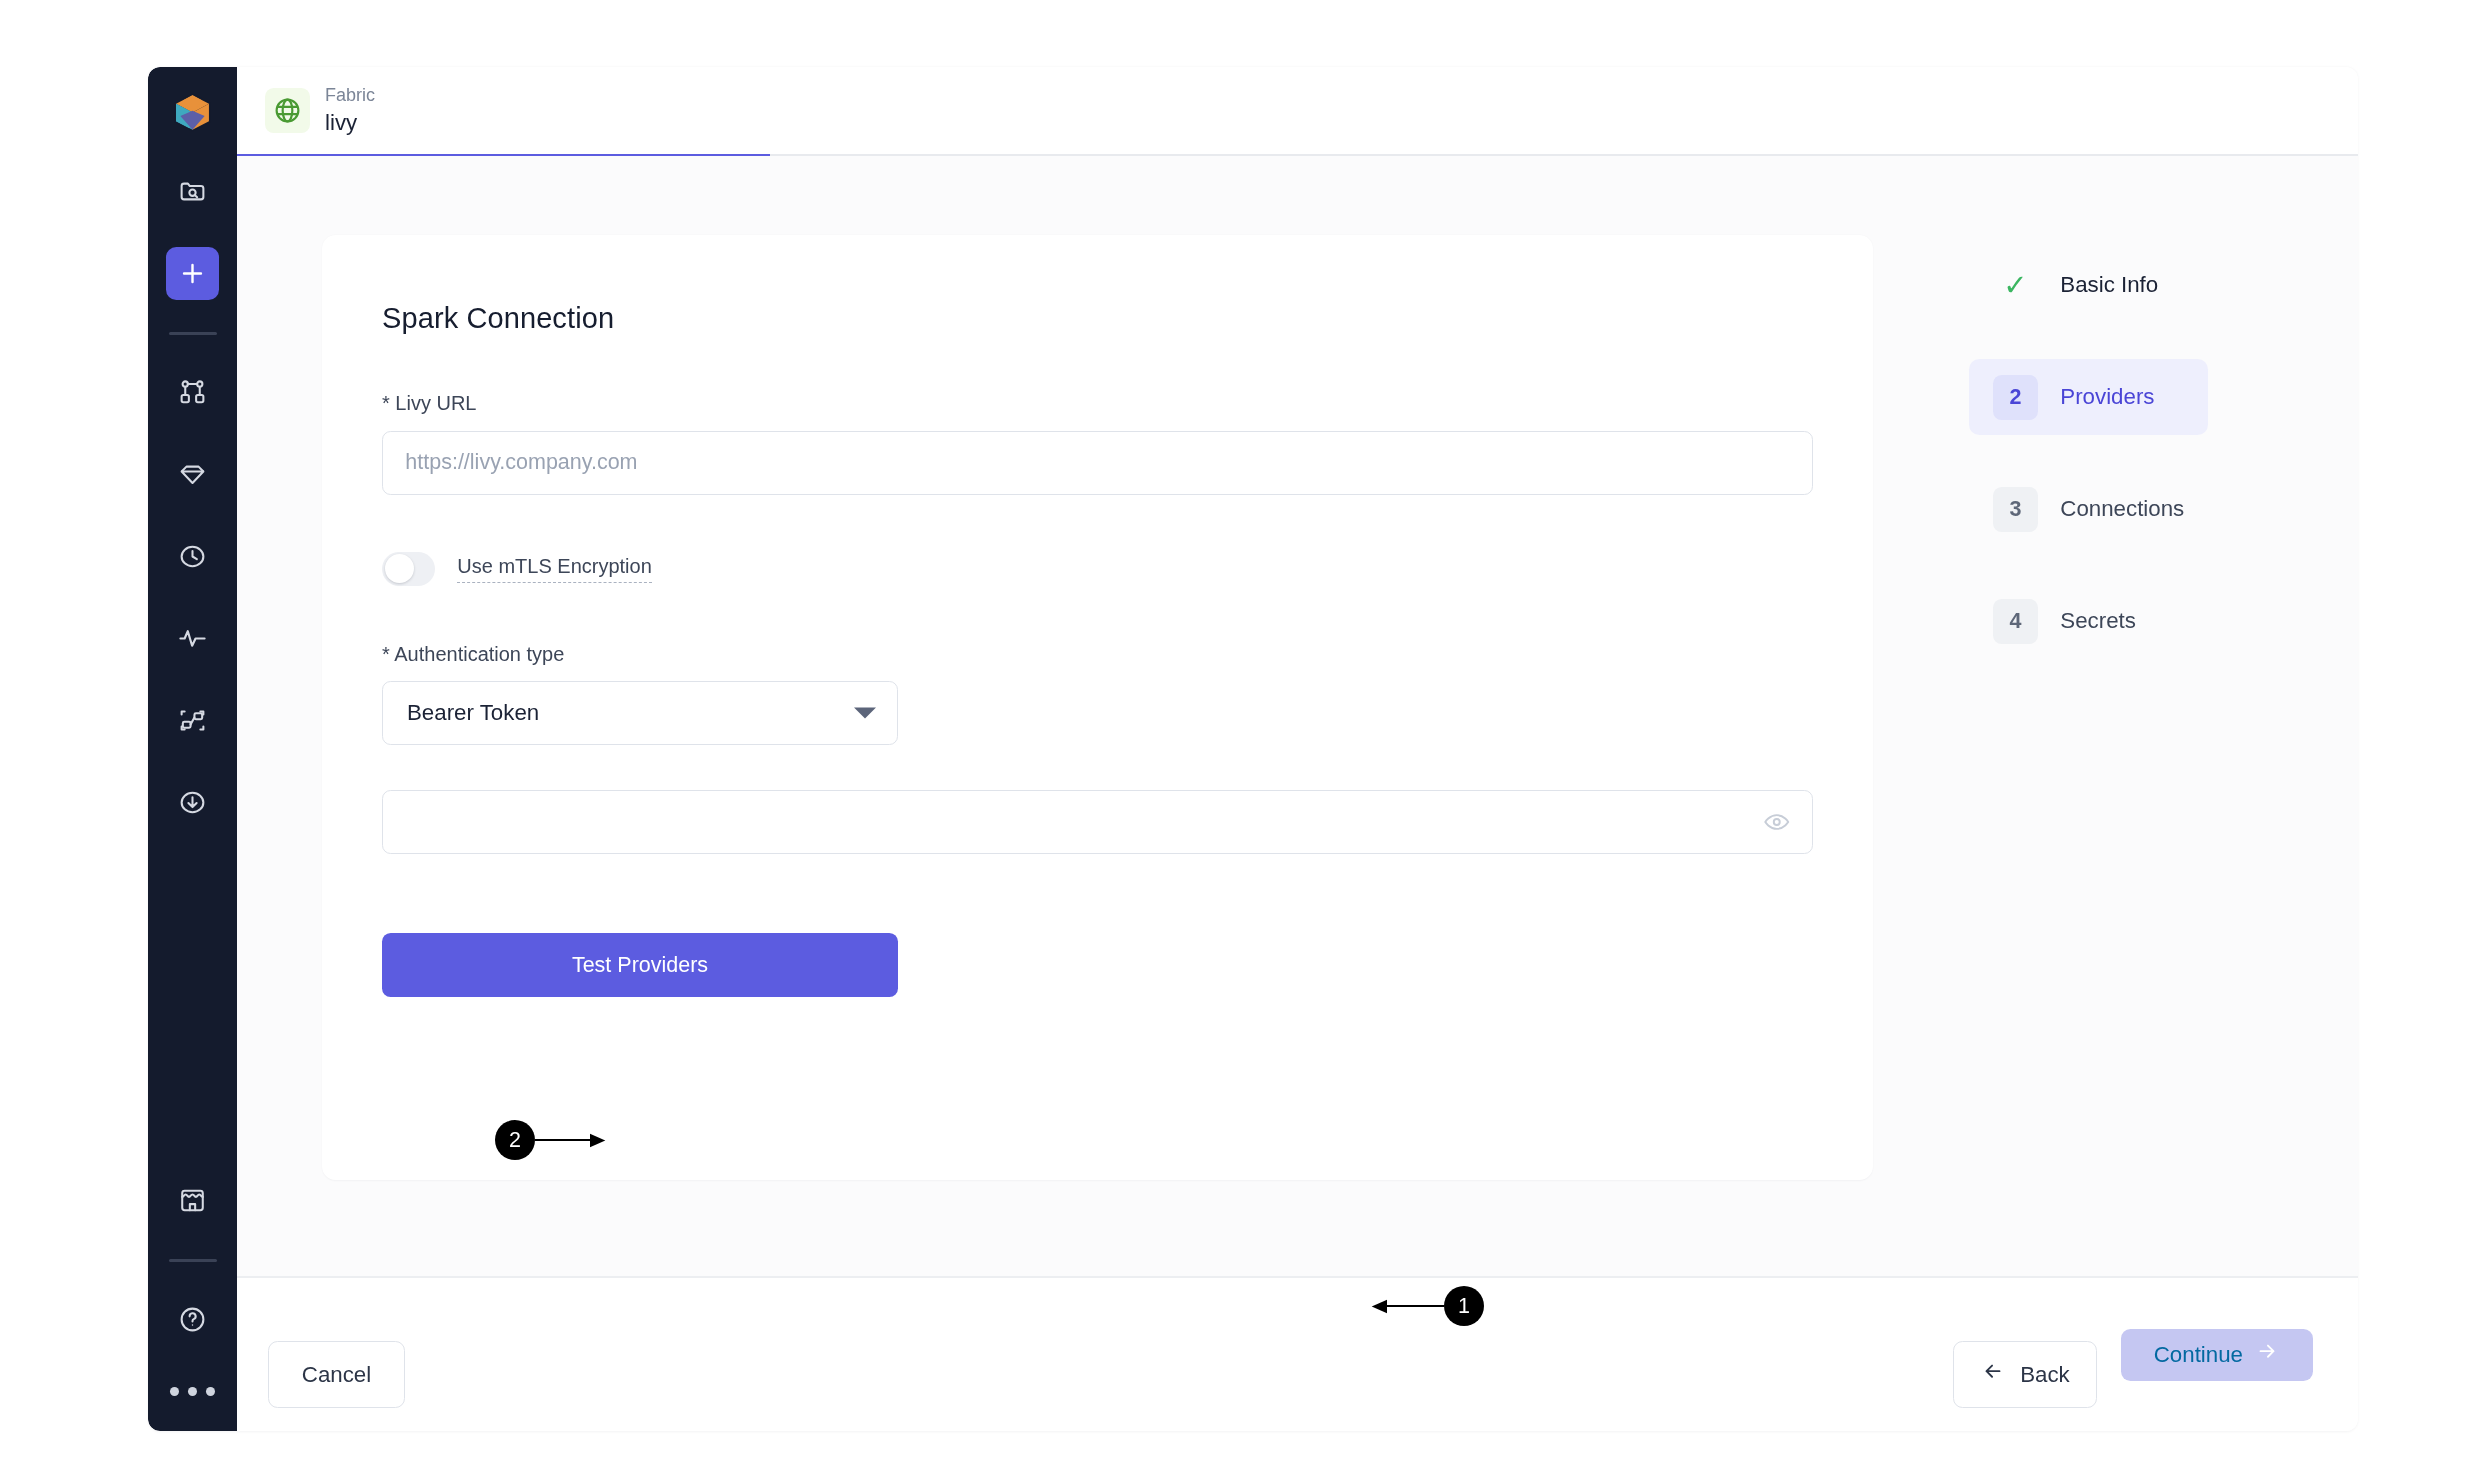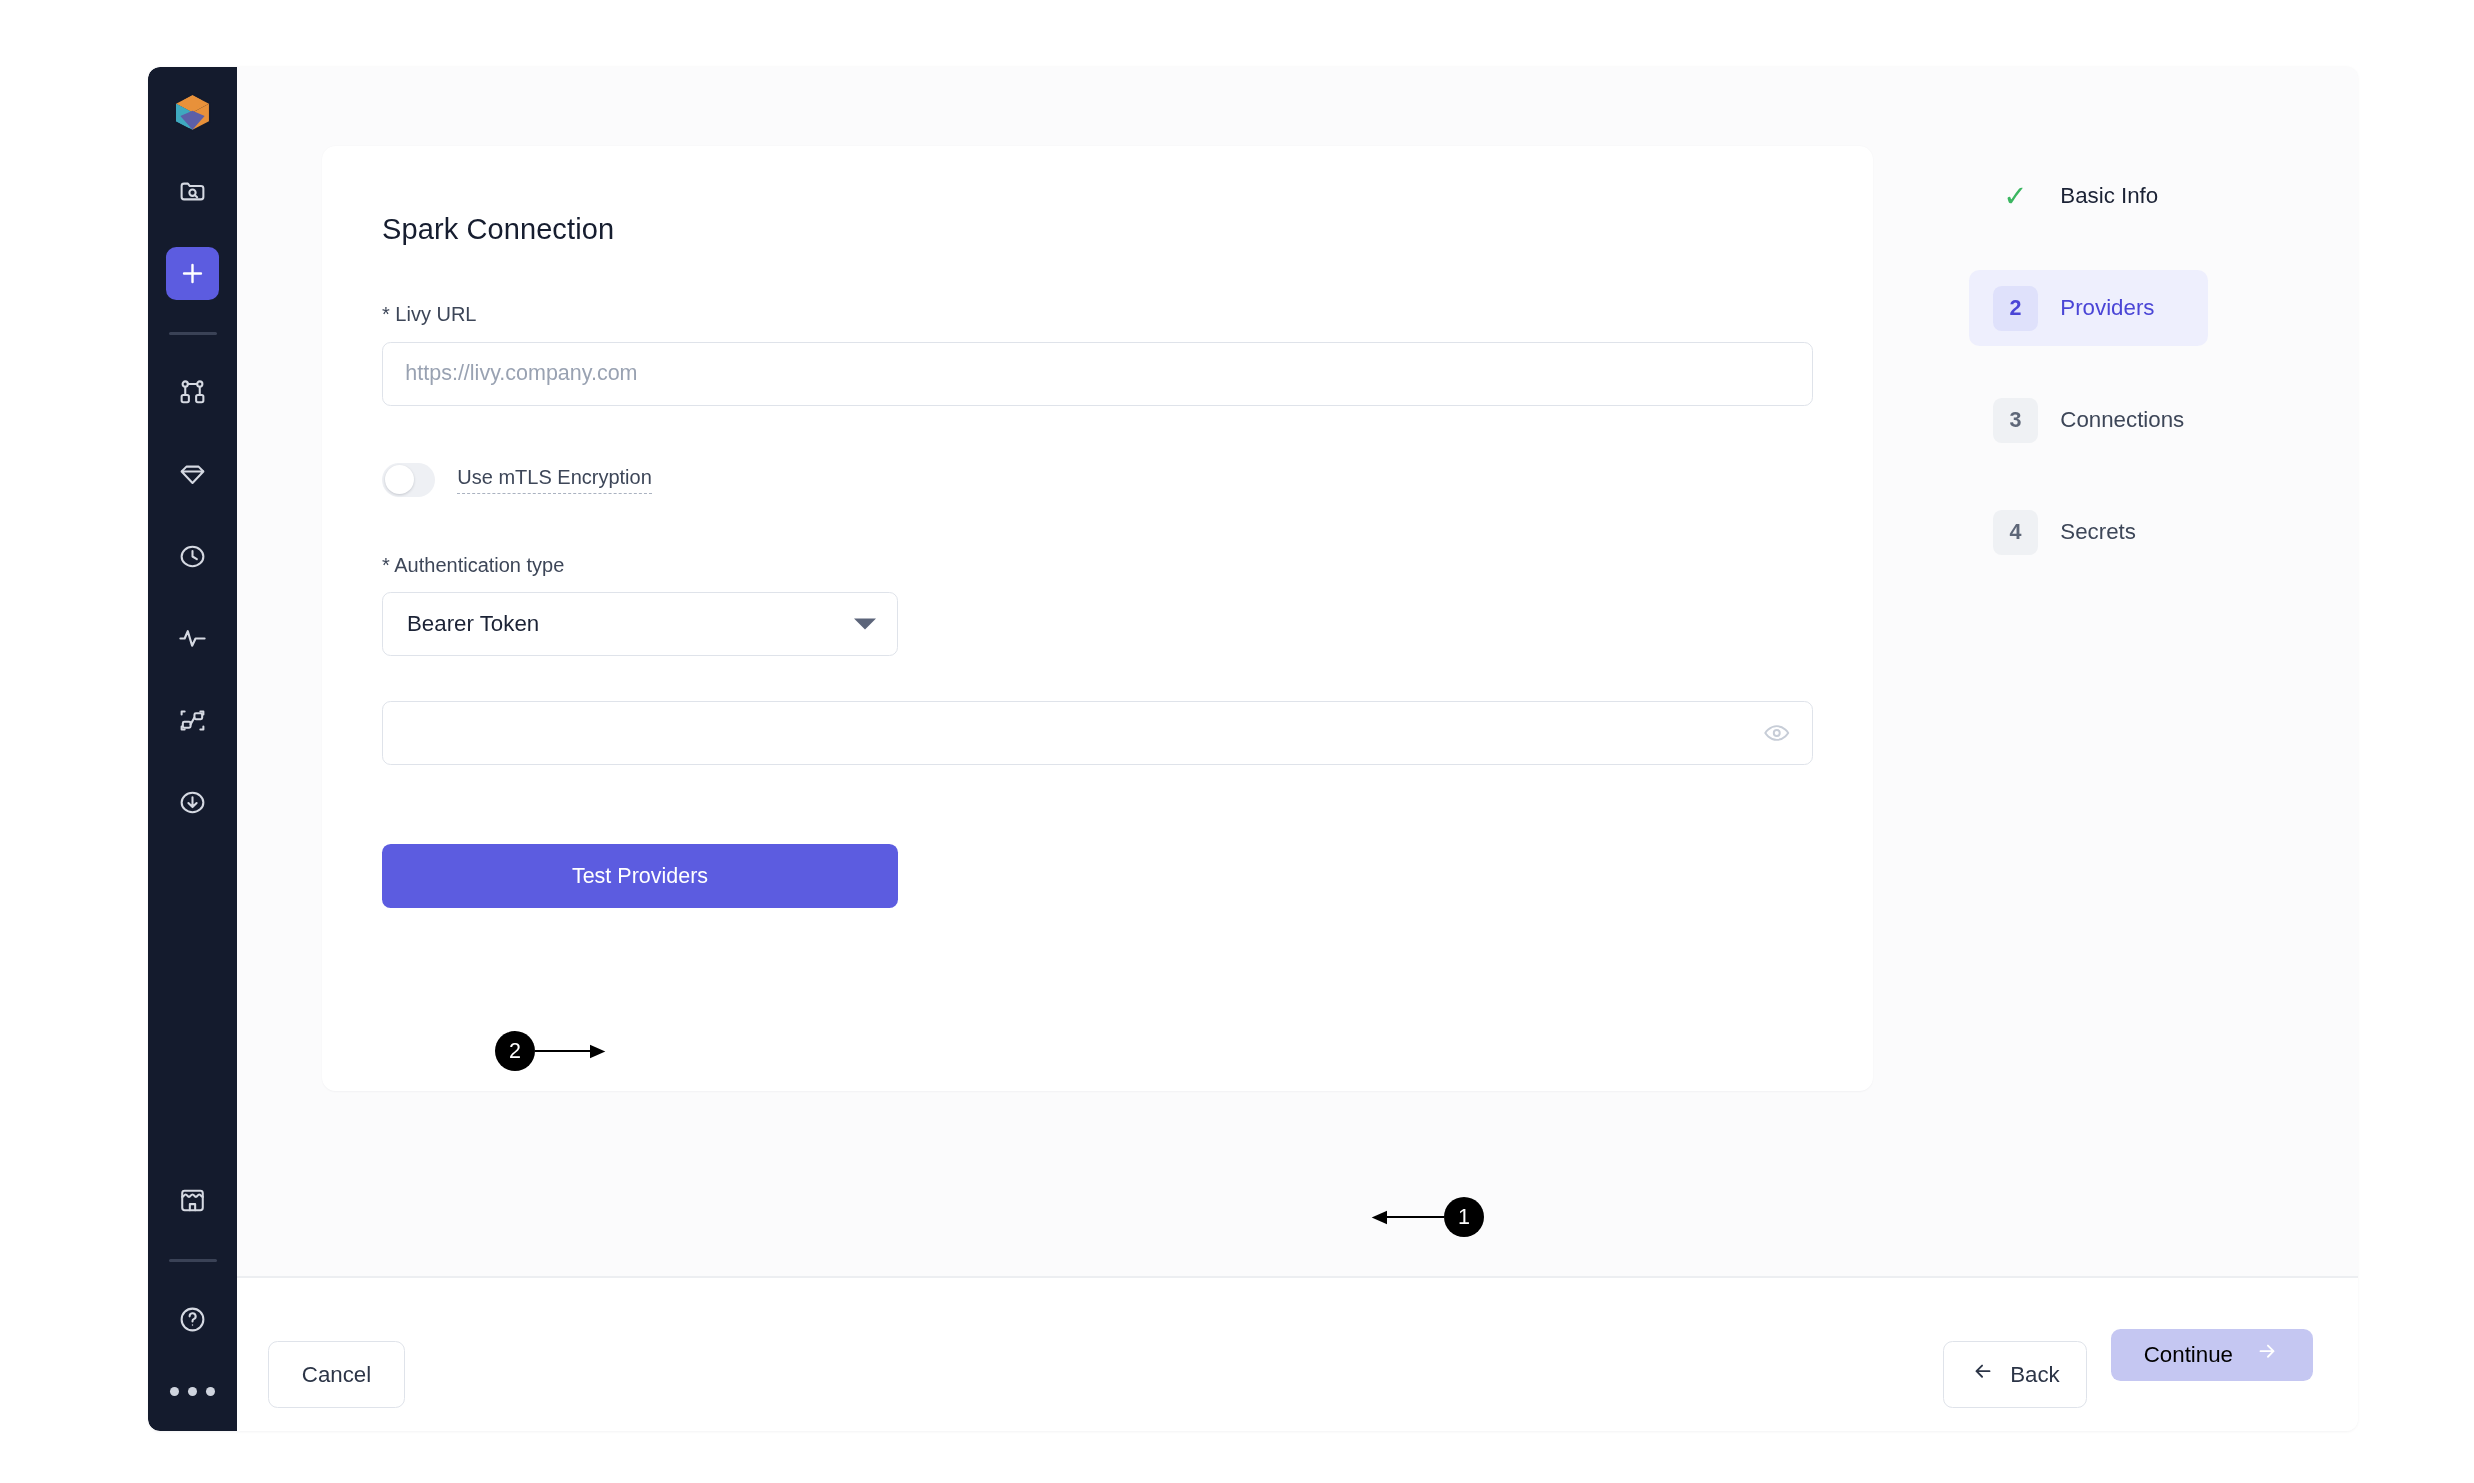--- a/index.html
+++ b/index.html
@@ -269,23 +269,23 @@
     padding: 0 26px;
     margin-top: 40px;
   }
   .footer-spacer { flex: 1 1 auto; }
   .btn-continue {
     height: 52px;
     background: #c5c7f2;
     border: none;
     border-radius: 9.5px;
     font-size: 22.3px;
-    color: #000000;
+    color: #0369a1;
     font-family: "Liberation Sans", sans-serif;
-    display:flex; align-items:center; justify-content:center; gap: 21px;
+    display:flex; align-items:center; justify-content:center; gap: 11px;
     padding: 0 33px;
     margin-left: 24px;
     cursor: default;
   }
 
   
   .annot { position: absolute; z-index: 40; }
   .annot-badge {
     width: 40px; height: 40px; border-radius: 50%;
     background: #000; color:#fff;
@@ -423,20 +423,35 @@
       <span style="display:flex;gap:8.6px;">
         <i></i>
           <i></i>
           <i></i>
       </span>
     </div>
   </div>
 
   <div id="content">
 
+    <div id="tabbar">
+      <div class="tab">
+        <div class="tab-icon-box">
+          <svg width="29" height="29" viewBox="0 0 24 24" fill="none" stroke="#4a9a33" stroke-width="1.8">
+            <circle cx="12" cy="12" r="9"></circle>
+            <ellipse cx="12" cy="12" rx="4" ry="9"></ellipse>
+            <path d="M3.3 9h17.4M3.3 15h17.4"></path>
+          </svg>
+        </div>
+        <div class="tab-text">
+          <span class="tab-sub">Fabric</span>
+          <span class="tab-title">livy</span>
+        </div>
+      </div>
+    </div>
 
     <div id="body-area">
       <div id="body-scroll">
         <div id="body-inner">
 
           <div id="form-card">
             <div class="card-title">Spark Connection</div>
 
             <label class="field-label">* Livy URL</label>
             <input class="text-input" type="text" placeholder="https://livy.company.com" style="">

